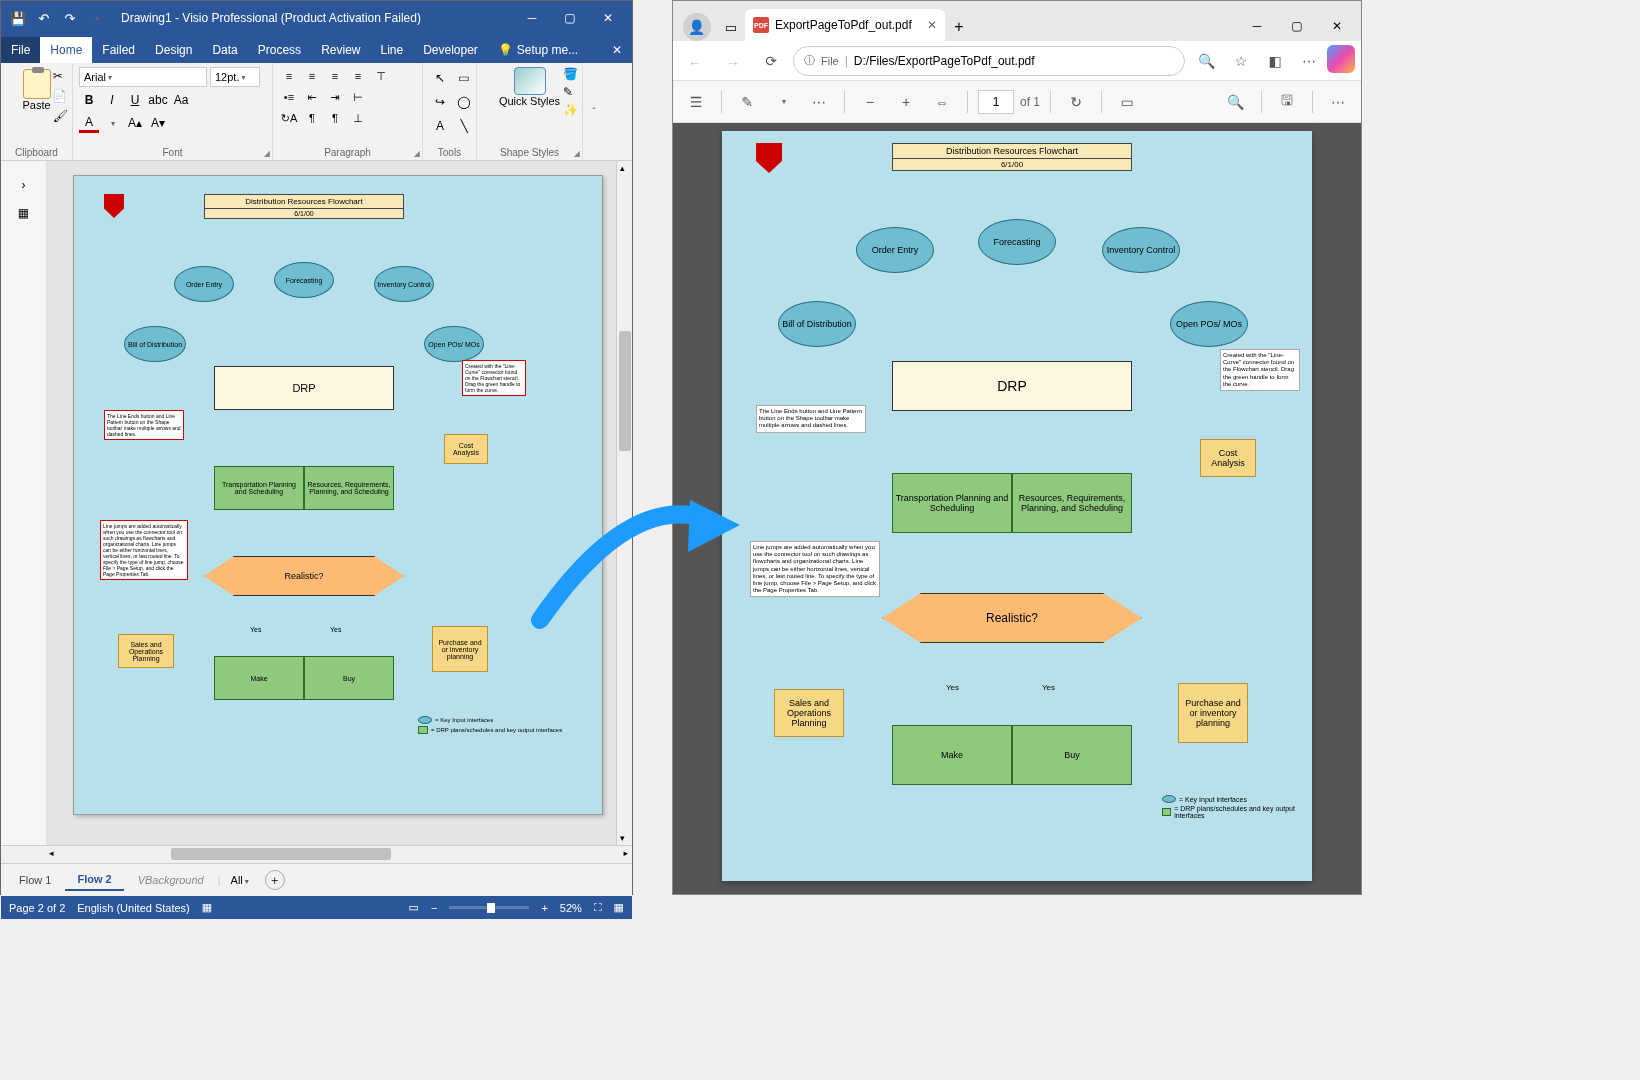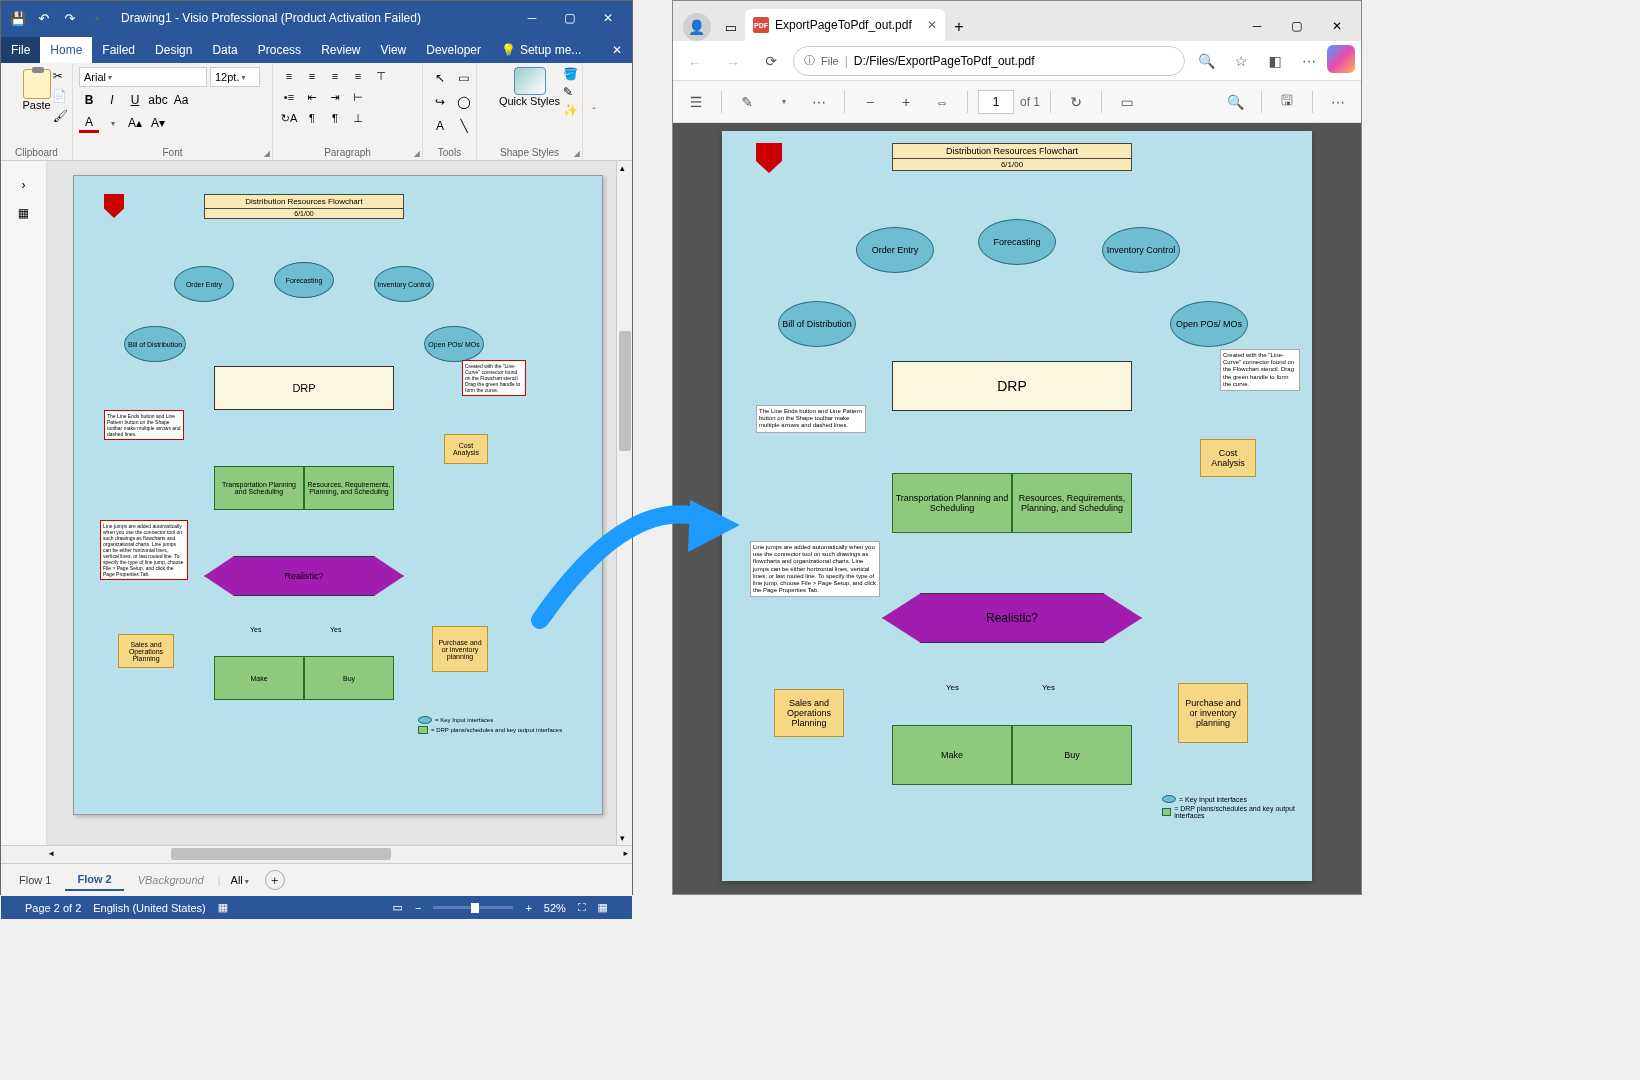--- a/index.html
+++ b/index.html
@@ -64,36 +64,36 @@
 .hscroll { height: 18px; background: #f0f0f0; border-top: 1px solid #ccc; position: relative; }
 .hscroll-thumb { position: absolute; top: 2px; height: 12px; background: #c0c0c0; border-radius: 2px; }
 
 .page-tabs { height: 26px; background: #f3f2f1; display: flex; align-items: center; border-top: 1px solid #ccc; font-size: 11px; padding: 16px 6px; gap: 2px; }
 .page-tab { padding: 4px 12px; cursor: pointer; color: #444; }
 .page-tab.active { color: #2b579a; font-weight: bold; border-bottom: 2px solid #2b579a; }
 .page-tab.vb { font-style: italic; color: #888; }
 .page-all { padding: 4px 8px; cursor: pointer; }
 .add-page { width: 20px; height: 20px; border: 1px solid #aaa; border-radius: 50%; display: flex; align-items: center; justify-content: center; cursor: pointer; margin-left: 6px; font-size: 12px;}
 
-.status-bar { height: 23px; background: #2b579a; color: #fff; display: flex; align-items: center; font-size: 11px; padding: 0 24px; gap: 12px; }
+.status-bar { height: 23px; background: #2b579a; color: #fff; display: flex; align-items: center; font-size: 11px; padding: 0 8px; gap: 12px; }
 .status-bar .spacer { flex: 1; }
 .zoom-slider { width: 80px; height: 3px; background: #5b7bb0; position: relative; }
 .zoom-handle { position: absolute; top: -3px; width: 8px; height: 10px; background: #fff; }
 
 
 .fc-title-box { position: absolute; background: #f9e9b8; border: 1px solid #444; font-size: 8px; text-align: center; }
 .fc-title-main { padding: 2px; border-bottom: 1px solid #444; }
 .fc-title-date { padding: 1px; font-size: 7px; }
 .red-pin { position: absolute; width: 20px; height: 24px; background: #c00; clip-path: polygon(50% 100%, 0 60%, 0 0, 100% 0, 100% 60%); }
 
 .ellipse { position: absolute; background: #6fbdd1; border: 1px solid #2a6e82; border-radius: 50%; display: flex; align-items: center; justify-content: center; text-align: center; font-size: 7px; padding: 2px; }
 .box-cream { position: absolute; background: #faf6df; border: 1px solid #333; display: flex; align-items: center; justify-content: center; font-size: 11px; }
 .box-green { position: absolute; background: #8ec97e; border: 1px solid #2a6e2a; display: flex; align-items: center; justify-content: center; text-align: center; font-size: 7px; padding: 2px; }
 .box-yellow { position: absolute; background: #f5d785; border: 1px solid #b89530; display: flex; align-items: center; justify-content: center; text-align: center; font-size: 7px; padding: 2px; }
-.decision { position: absolute; background: #a21caf; border: 1px solid #333; clip-path: polygon(15% 0, 85% 0, 100% 50%, 85% 100%, 15% 100%, 0 50%); display: flex; align-items: center; justify-content: center; font-size: 9px; }
+.decision { position: absolute; background: #fdba74; border: 1px solid #333; clip-path: polygon(15% 0, 85% 0, 100% 50%, 85% 100%, 15% 100%, 0 50%); display: flex; align-items: center; justify-content: center; font-size: 9px; }
 .note-box { position: absolute; background: #fff; border: 1px solid #c00; font-size: 5px; padding: 2px; line-height: 1.2; }
 .legend { position: absolute; font-size: 6px; }
 .legend-row { display: flex; align-items: center; gap: 3px; margin-bottom: 2px; }
 .legend-ell { width: 14px; height: 8px; background: #6fbdd1; border: 1px solid #2a6e82; border-radius: 50%; }
 .legend-sq { width: 10px; height: 8px; background: #8ec97e; border: 1px solid #2a6e2a; }
 
 
 .big-arrow { position: absolute; left: 530px; top: 470px; z-index: 10; }
 
 
@@ -161,21 +161,21 @@
   </div>
 
   <div class="ribbon-tabs">
     <div class="ribbon-tab file">File</div>
     <div class="ribbon-tab active">Home</div>
     <div class="ribbon-tab">Failed</div>
     <div class="ribbon-tab">Design</div>
     <div class="ribbon-tab">Data</div>
     <div class="ribbon-tab">Process</div>
     <div class="ribbon-tab">Review</div>
-    <div class="ribbon-tab">View</div>
+    <div class="ribbon-tab">Line</div>
     <div class="ribbon-tab">Developer</div>
     <div class="ribbon-tab tell">
         <span>💡</span>
         <span>Setup me...</span>
       </div>
     <div class="ribbon-close">✕</div>
   </div>
 
   <div class="ribbon-body">
     <div class="ribbon-group clipboard-group">

